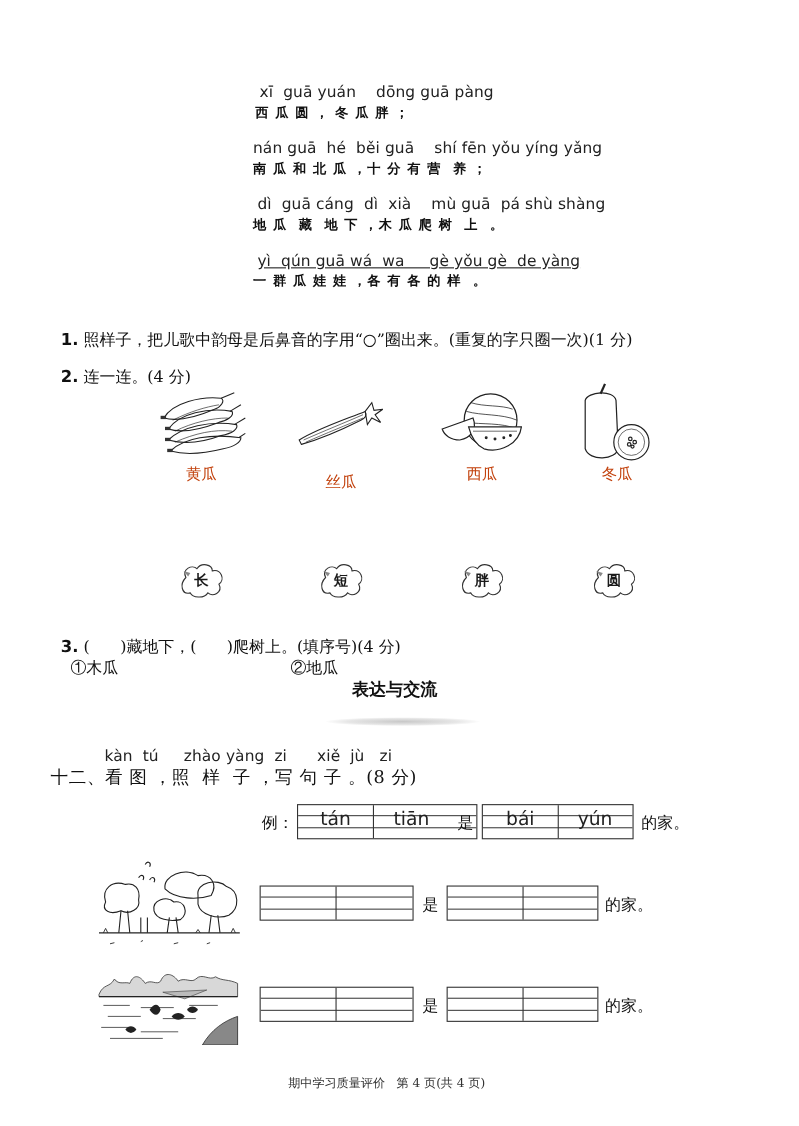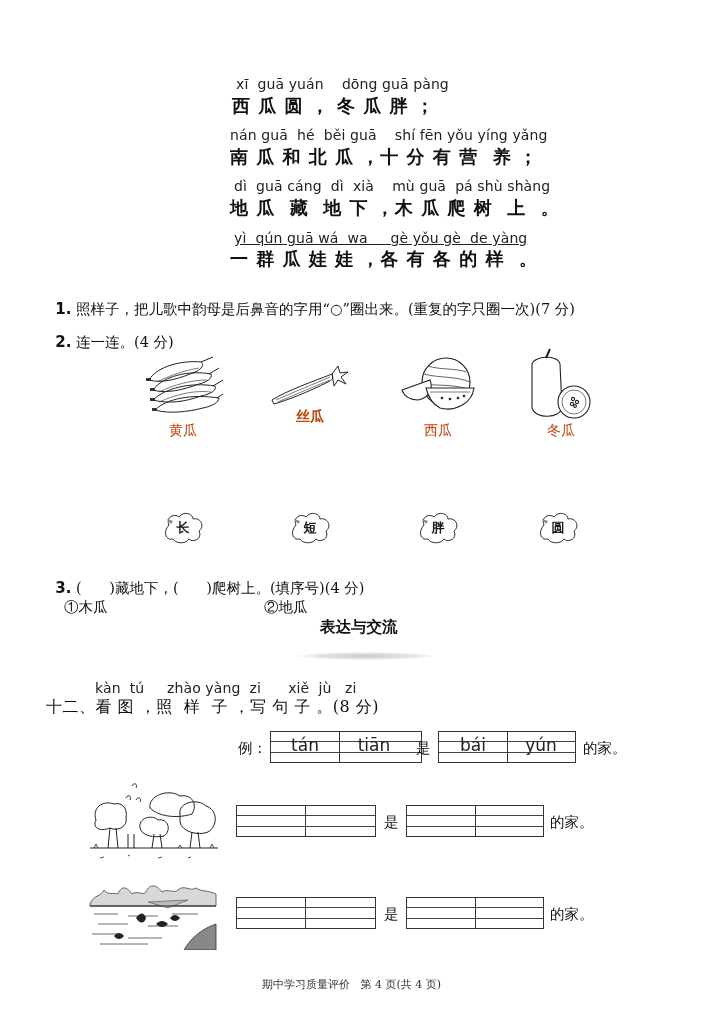--- a/index.html
+++ b/index.html
@@ -1,20 +1,20 @@
 <!DOCTYPE html>
 <html><head>
 <meta charset="utf-8">
 <style>
   html, body { margin: 0; padding: 0; background: #ffffff; }
   body { width: 726px; height: 1024px; position: relative; overflow: hidden;
          font-family: "DejaVu Serif", serif; color: #1a1a1a; }
   .abs { position: absolute; }
   .py { font-family: "DejaVu Sans", sans-serif; font-size: 14px; color: #222; white-space: pre; letter-spacing: 0.1px; }
-  .hz { font-family: "DejaVu Serif", serif; font-size: 18px; font-weight: bold; white-space: pre; letter-spacing: 1px; color: #111; }
+  .hz { font-family: "DejaVu Serif", serif; font-size: 12px; font-weight: bold; white-space: pre; letter-spacing: 1px; color: #111; }
   .q { font-family: "DejaVu Serif", serif; font-size: 14.5px; color: #111; white-space: pre; }
   .q b.num { font-family: "DejaVu Sans", sans-serif; font-weight: bold; font-size: 15px; }
   .label { font-family: "DejaVu Serif", serif; font-size: 14px; color: #c2410c; text-align: center; width: 80px; }
   .cloud { width: 44px; height: 34px; }
   .cloud-char { position: absolute; left: 0; top: 8px; width: 44px; text-align: center;
                 font-family: "DejaVu Serif", serif; font-size: 13px; font-weight: bold; }
   .section-title { font-family: "DejaVu Sans", sans-serif; font-size: 15.5px; font-weight: bold; color: #111; }
   .section-shadow { width: 140px; height: 8px; border-radius: 50%;
                     background: radial-gradient(ellipse at center, #c8c8c8 0%, #e6e6e6 50%, rgba(255,255,255,0) 72%); }
   .grid-box { position: absolute; border: 1.3px solid #333; box-sizing: border-box; }
@@ -34,21 +34,21 @@
   <div class="abs hz" style="left:230px;top:145px;">南 瓜 和 北 瓜 ，十 分 有 营  养 ；</div>
 
   <div class="abs py" style="left:234px;top:178px;">dì  guā cáng  dì  xià    mù guā  pá shù shàng</div>
   <div class="abs hz" style="left:230px;top:196px;">地 瓜  藏  地 下 ，木 瓜 爬 树  上  。</div>
 
   <div class="abs py" style="left:234px;top:230px;text-decoration:underline;">yì  qún guā wá  wa     gè yǒu gè  de yàng</div>
   <div class="abs hz" style="left:230px;top:247px;">一 群 瓜 娃 娃 ，各 有 各 的 样  。</div>
 </div>
 
 <div class="abs q" style="left:46px;top:284px;">
-  <b class="num">1.</b><span> 照样子，把儿歌中韵母是后鼻音的字用“○”圈出来。(重复的字只圈一次)(7 分)</span>
+  <b class="num">1.</b><span> 照样子，把儿歌中韵母是后鼻音的字用“○”圈出来。(重复的字只圈一次)(1 分)</span>
 </div>
 
 <div class="abs q" style="left:46px;top:317px;">
   <b class="num">2.</b><span> 连一连。(4 分)</span>
 </div>
 
 <div>
 
   <svg class="abs" style="left:143px;top:352px;" width="82" height="64" viewBox="0 0 82 64">
     <g fill="none" stroke="#222" stroke-width="1">
@@ -104,21 +104,21 @@
       <ellipse cx="50" cy="54" rx="16" ry="16" fill="#fff"></ellipse>
       <ellipse cx="50" cy="54" rx="12" ry="12" stroke-width="0.6"></ellipse>
       <circle cx="49" cy="51" r="1.6"></circle>
         <circle cx="53" cy="54" r="1.6"></circle>
         <circle cx="48" cy="56" r="1.6"></circle>
         <circle cx="51" cy="58" r="1.4"></circle>
     </g>
   </svg>
 
   <div class="abs label" style="left:143px;top:422px;">黄瓜</div>
-  <div class="abs label" style="left:270px;top:408px;font-weight:bold;">丝瓜</div>
+  <div class="abs label" style="left:270px;top:430px;">丝瓜</div>
   <div class="abs label" style="left:398px;top:422px;">西瓜</div>
   <div class="abs label" style="left:521px;top:422px;">冬瓜</div>
 </div>
 
 <div>
   <div class="abs cloud" style="left:161px;top:511px;">
     <svg width="44" height="34" viewBox="0 0 44 34">
       <path d="M8 14 C4 6,14 2,18 6 C22 0,32 2,32 8 C40 6,44 16,38 20 C42 28,32 32,28 28 C24 34,14 32,12 28 C4 30,2 20,8 14 Z" fill="#fff" stroke="#333" stroke-width="1"></path>
       <path d="M6 8 l6 2 l-2 3 z" fill="#888"></path>
     </svg>
@@ -153,21 +153,21 @@
 <div class="abs q" style="left:64px;top:598px;">①木瓜</div>
 <div class="abs q" style="left:264px;top:598px;">②地瓜</div>
 
 <div class="abs section-shadow" style="left:296px;top:652px;"></div>
 <div class="abs section-title" style="left:320px;top:617px;text-align:right;">表达与交流</div>
 
 <div class="abs py" style="left:95px;top:680px;">kàn  tú     zhào yàng  zi      xiě  jù   zi</div>
 <div class="abs q" style="left:46px;top:697px;font-size:16px;letter-spacing:0.5px;">十二、看 图 ，照  样  子 ，写 句 子 。(8 分)</div>
 
 <div class="abs q" style="left:238px;top:739px;">例：</div>
-<div class="grid-box" style="left:270px;top:731px;width:152px;height:32px;">
+<div class="grid-box" style="left:270px;top:731px;width:164px;height:32px;">
   <div class="hl" style="top:9px;"></div>
     <div class="hl" style="top:20px;"></div>
   <div class="vl" style="left:68px;"></div>
   <div class="grid-cell-text" style="left:0;width:68px;top:3px;">tán</div>
   <div class="grid-cell-text" style="left:68px;width:70px;top:3px;">tiān</div>
 </div>
 <div class="abs q" style="left:416px;top:739px;">是</div>
 <div class="grid-box" style="left:438px;top:731px;width:138px;height:32px;">
   <div class="hl" style="top:9px;"></div>
     <div class="hl" style="top:20px;"></div>

